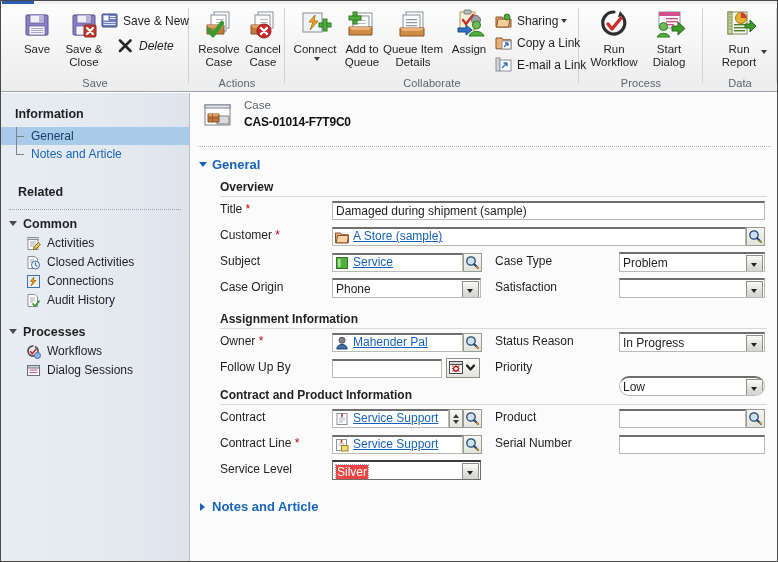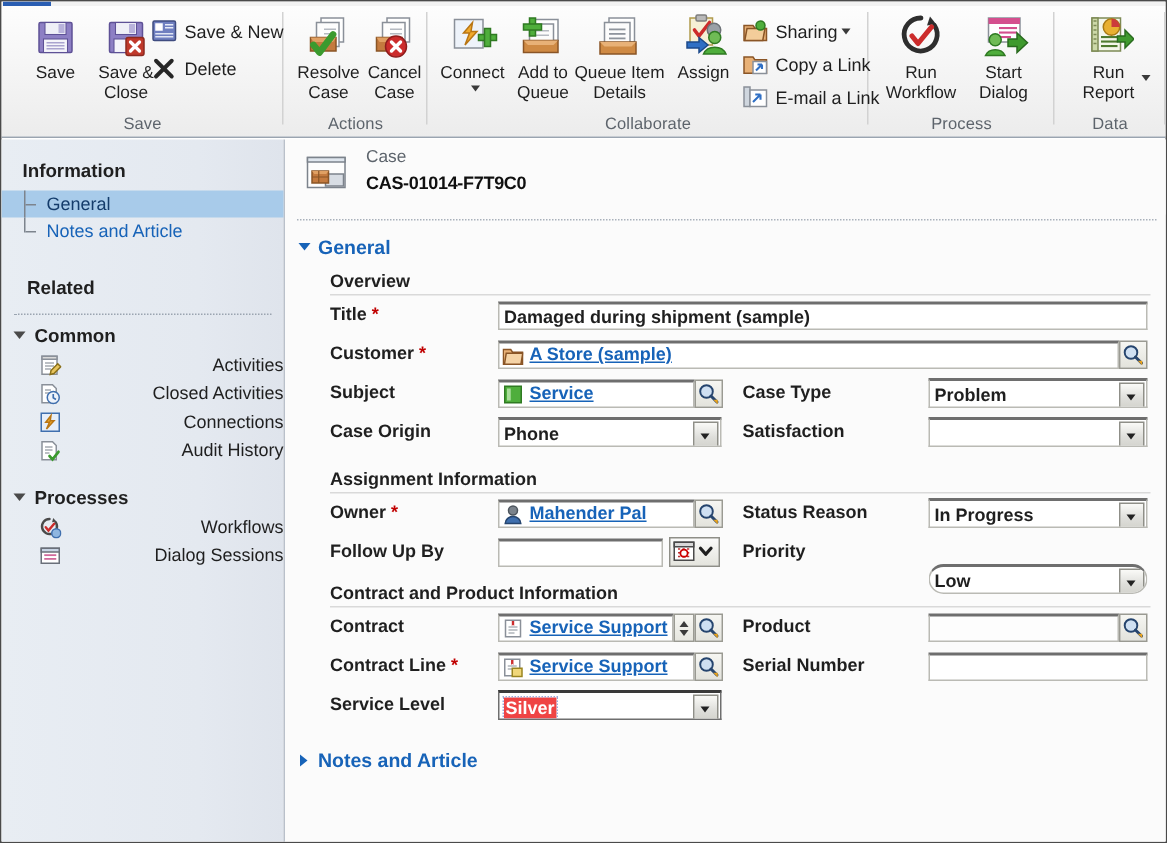--- a/index.html
+++ b/index.html
@@ -164,21 +164,20 @@
     border-right: 4px solid transparent;
     border-top: 5px solid #4a4a4a;
   }
   .nav-sub {
     position: relative;
     height: 19px; line-height: 19px;
     padding-left: 46px;
     font-size: 12px;
     color: #1f1f1f;
     cursor: default;
-    text-align: right;
   }
   .nav-sub .ico {
     position: absolute; left: 25px; top: 2px;
     width: 15px; height: 15px;
   }
 
   
   .pane {
     position: absolute; top: 0; left: 189px;
     width: 589px; height: 470px;
@@ -245,21 +244,21 @@
     color: #1f1f1f;
     height: 17px; line-height: 16px;
     margin-top: 4px;
   }
   .sub-rule {
     margin: 0 12px 0 30px;
     border-top: 1px solid #d9d9d9;
     height: 0;
   }
 
-  .rows { position: relative; padding: 0 13px 0 0; font-weight: bold; }
+  .rows { position: relative; padding: 0 13px 0 0; }
   .frow {
     position: relative;
     height: 26px;
   }
   .flabel {
     position: absolute;
     top: 5px;
     font-size: 12px;
     color: #1f1f1f;
     white-space: nowrap;
@@ -428,21 +427,21 @@
             <rect x="1" y="2" width="15" height="13" rx="1" fill="#6f7fc0" stroke="#3f4c80"></rect>
             <rect x="2.5" y="3.5" width="5" height="5" fill="#fff"></rect>
             <rect x="9" y="4" width="5.5" height="1" fill="#e7ecf8"></rect>
             <rect x="9" y="6" width="5.5" height="1" fill="#e7ecf8"></rect>
             <rect x="2.5" y="10" width="12" height="1" fill="#dfe5f4"></rect>
             <rect x="2.5" y="12" width="12" height="1" fill="#dfe5f4"></rect>
           </svg>
         </span><span>Save &amp; New</span>
       </div>
 
-      <div class="btn-sm" style="left:100px; top:31px;">
+      <div class="btn-sm" style="left:116px; top:31px;font-style:italic;">
         <span class="ico">
           <svg width="17" height="17" viewBox="0 0 17 17">
             <path d="M3 3.5 L13.5 14 M13.5 3.5 L3 14" stroke="#262626" stroke-width="2.6" stroke-linecap="round"></path>
           </svg>
         </span><span>Delete</span>
       </div>
 
       <div class="rgroup-label">Save</div>
     </div>
 

